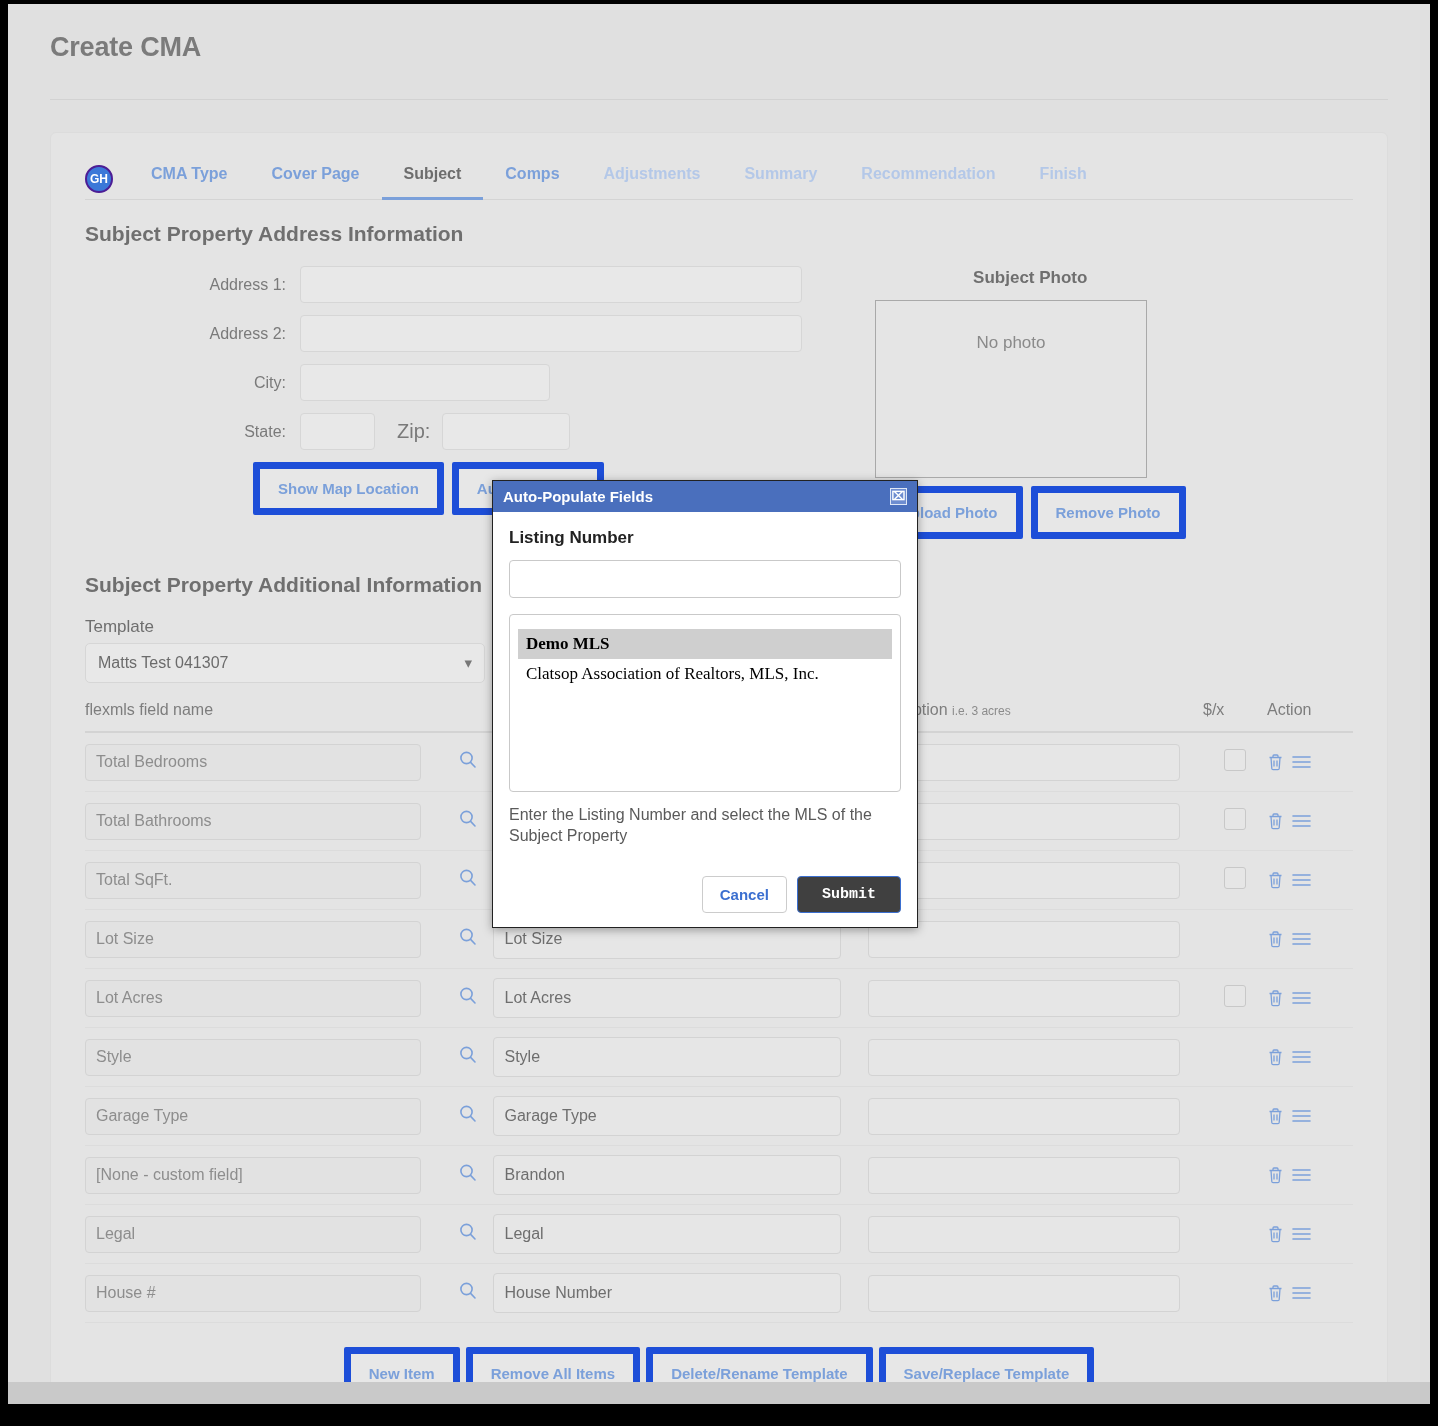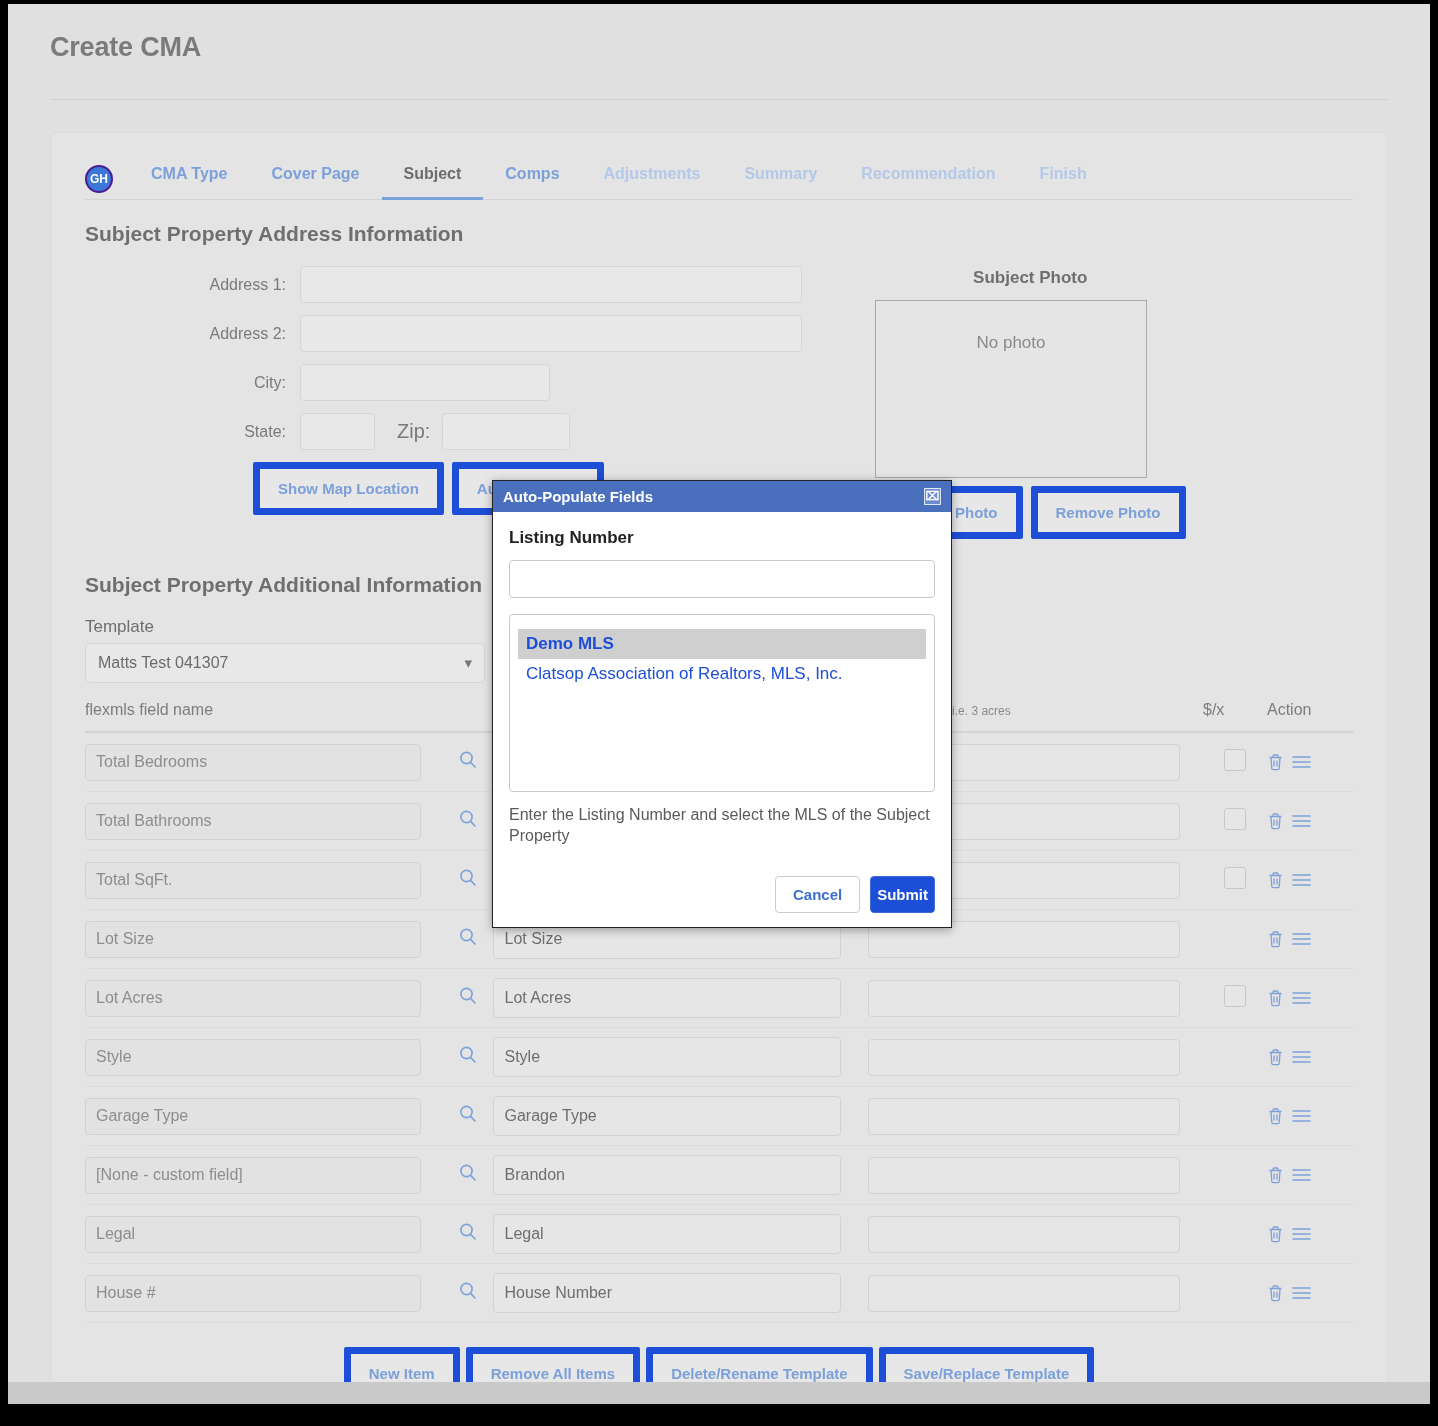--- a/index.html
+++ b/index.html
@@ -238,21 +238,21 @@
   .bottom-btns {
     display: flex; gap: 6px;
     justify-content: center;
     margin-top: 24px;
     padding-bottom: 18px;
   }
   
   .modal {
     position: absolute;
     left: 484px; top: 476px;
-    width: 460px;
+    width: 426px;
     background: #ffffff;
     border: 1px solid #222;
     box-shadow: 0 2px 9px rgba(0,0,0,0.35);
     z-index: 50;
   }
   .modal-head {
     background: #4a6fbd;
     color: #fff;
     font-size: 15px;
     font-weight: bold;
@@ -293,22 +293,23 @@
     border: 1px solid #c9c9c9;
     border-radius: 4px;
     height: 178px;
     padding: 14px 8px 0 8px;
     background: #fff;
     overflow: hidden;
   }
   .mls-opt {
     font-size: 17px;
     padding: 5px 8px;
-    color: #1d4ed8;
-    cursor: pointer;
+    color: #000000;
+    cursor: pointer;
+    font-family: Liberation Serif, serif;
   }
   .mls-opt.sel { background: #cfcfcf; font-weight: bold; }
   .modal-hint {
     font-size: 16px;
     color: #5a5a5a;
     margin-top: 12px;
     line-height: 1.32;
   }
   .modal-foot {
     display: flex; justify-content: flex-end; gap: 10px;
@@ -319,29 +320,29 @@
     border: 1px solid #ccc;
     border-radius: 4px;
     color: #3b6fd0;
     font-weight: bold;
     font-size: 15px;
     padding: 9px 17px;
     cursor: pointer;
     font-family: "Liberation Sans", sans-serif;
   }
   .btn-submit {
-    background: #1d4ed8;
+    background: #404040;
     border: 1px solid #3b6fd0;
     border-radius: 4px;
     color: #fff;
     font-weight: bold;
     font-size: 15px;
-    padding: 9px 6px;
-    cursor: pointer;
-    font-family: Liberation Sans, sans-serif;
+    padding: 9px 24px;
+    cursor: pointer;
+    font-family: Liberation Mono, monospace;
   }
   .overflow-strip {
     position: absolute;
     left: 0; bottom: 0;
     width: 1422px; height: 22px;
     background: #c9c9c9;
     overflow: hidden;
   }
 </style>
 </head>

